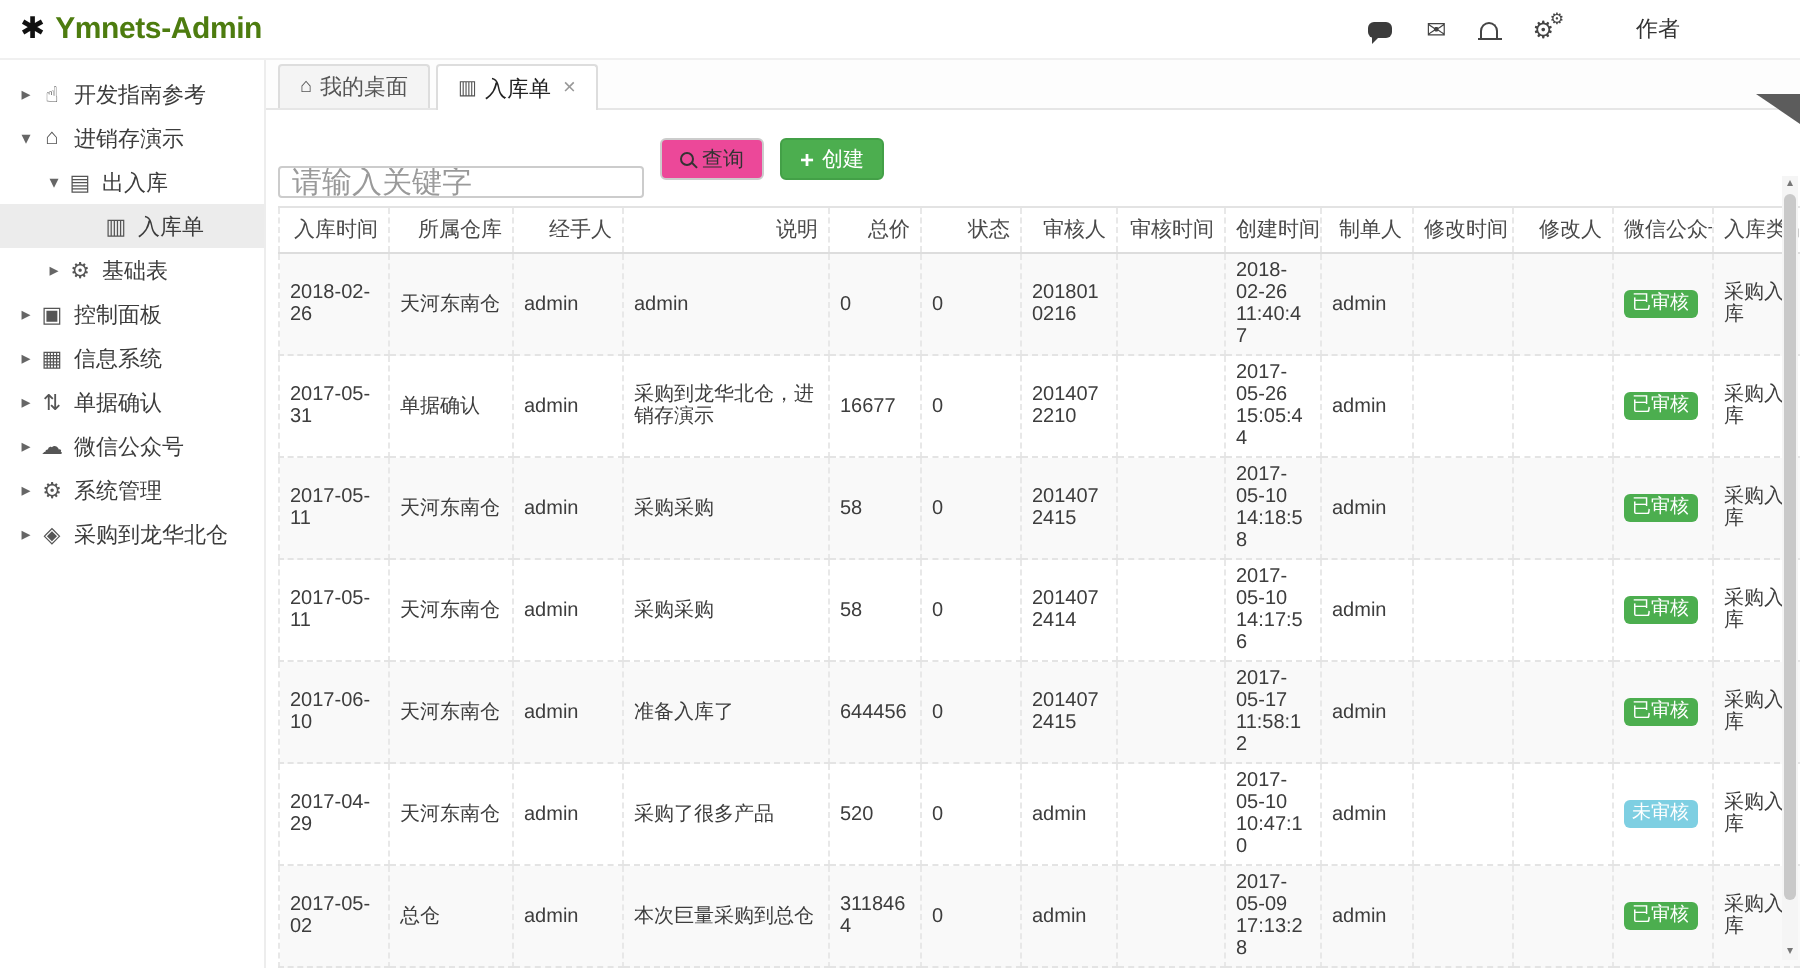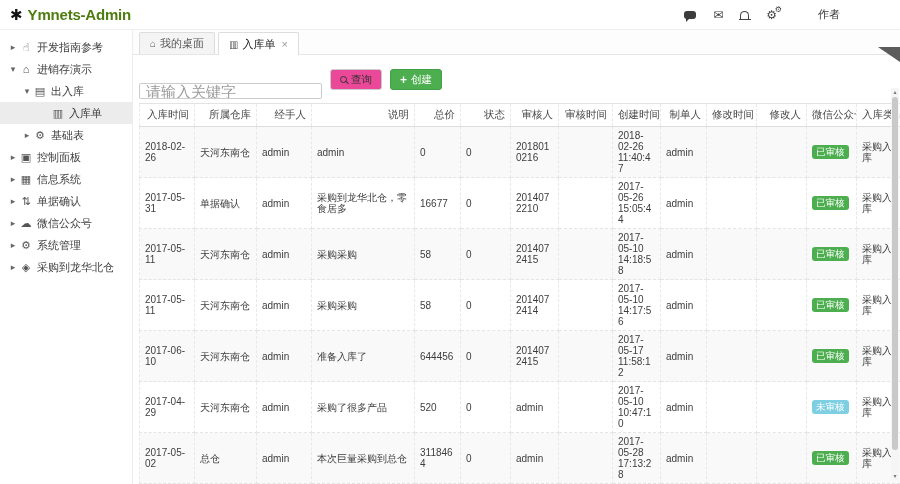--- a/index.html
+++ b/index.html
@@ -249,21 +249,21 @@
               <td>admin</td>
               <td></td>
               <td></td>
               <td><span class="badge" style="background: rgb(76, 174, 79);">已审核</span></td>
               <td>采购入库</td>
             </tr>
             <tr>
               <td>2017-05-31</td>
               <td>单据确认</td>
               <td>admin</td>
-              <td>采购到龙华北仓，零食居多</td>
+              <td>采购到龙华北仓，进销存演示</td>
               <td>16677</td>
               <td>0</td>
               <td>2014072210</td>
               <td></td>
               <td>2017-05-26 15:05:44</td>
               <td>admin</td>
               <td></td>
               <td></td>
               <td><span class="badge" style="background: rgb(76, 174, 79);">已审核</span></td>
               <td>采购入库</td>
@@ -334,21 +334,21 @@
             </tr>
             <tr>
               <td>2017-05-02</td>
               <td>总仓</td>
               <td>admin</td>
               <td>本次巨量采购到总仓</td>
               <td>3118464</td>
               <td>0</td>
               <td>admin</td>
               <td></td>
-              <td>2017-05-28 17:13:28</td>
+              <td>2017-05-09 17:13:28</td>
               <td>admin</td>
               <td></td>
               <td></td>
               <td><span class="badge" style="background: rgb(76, 174, 79);">已审核</span></td>
               <td>采购入库</td>
             </tr>
             <tr>
               <td>2017-05-18</td>
               <td>天河东南仓</td>
               <td>admin</td>

